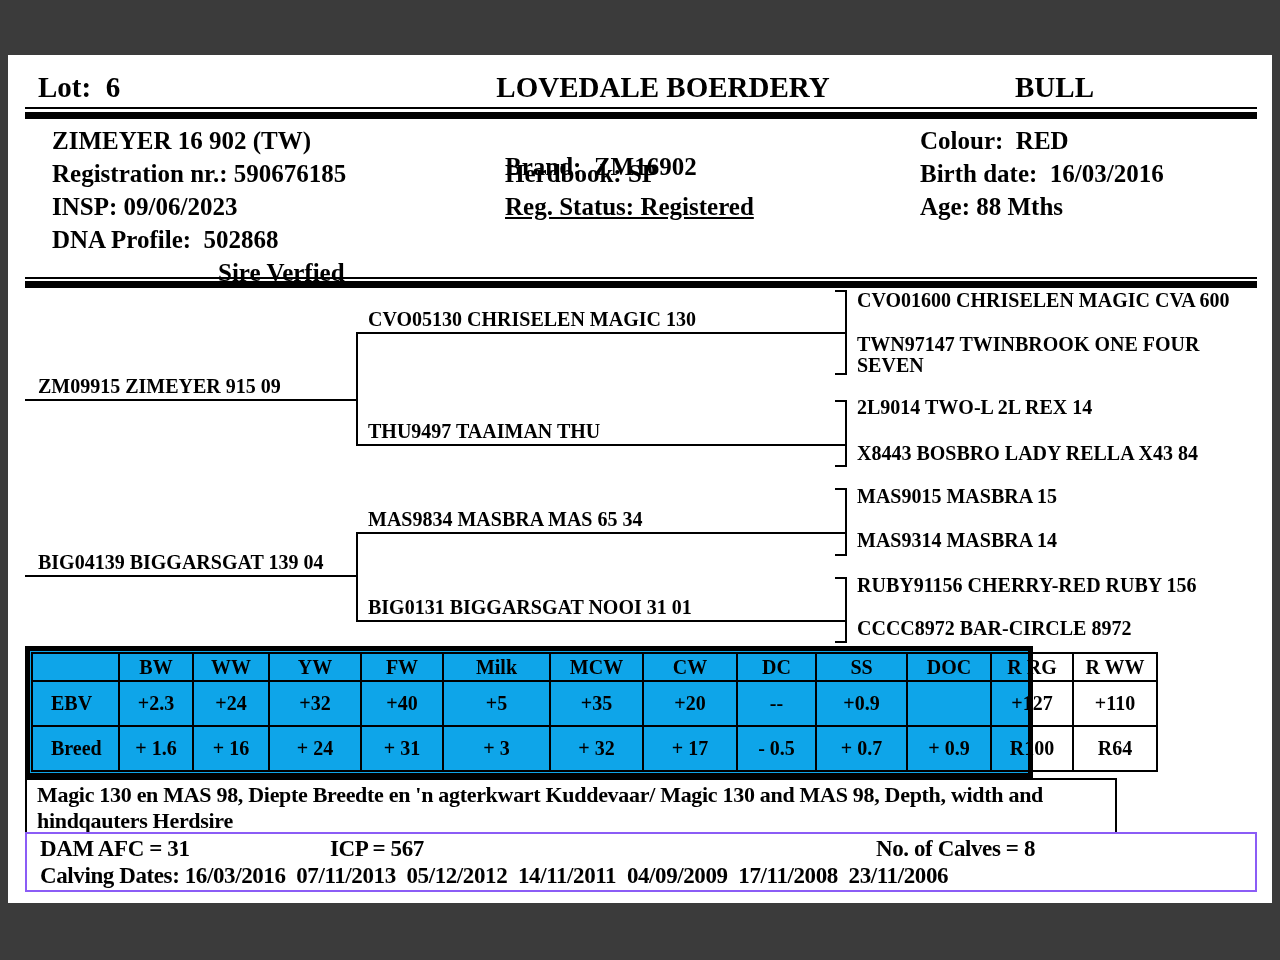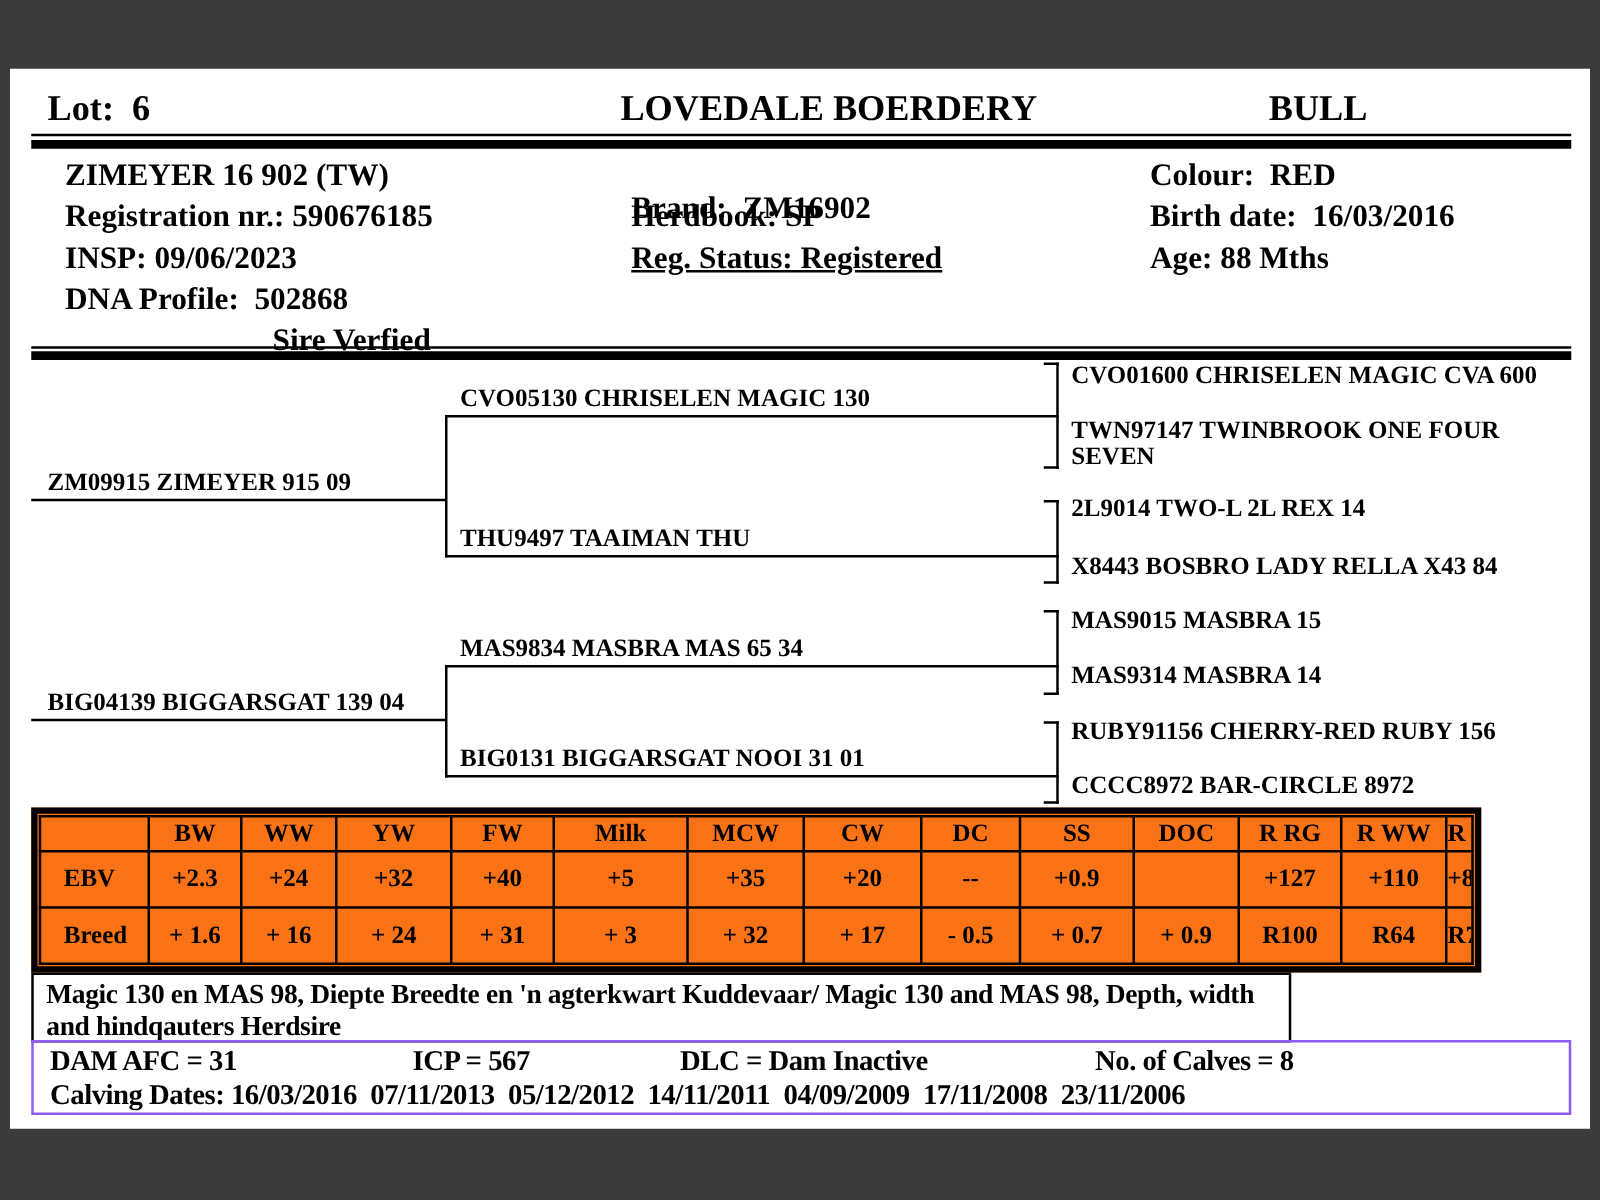--- a/index.html
+++ b/index.html
@@ -22,42 +22,42 @@
   .hline { position: absolute; height: 2px; background: #000; }
   .vline { position: absolute; width: 2px; background: #000; }
 
   .hdr-text { font-size: 29px; white-space: pre; }
   .info-text { font-size: 25px; white-space: pre; }
   .ped-text { font-size: 20px; line-height: 21px; }
 
   .tbl-wrap {
     position: absolute;
     left: 17px; top: 591px;
-    width: 1160px; height: 132px;
+    width: 1008px; height: 132px;
     border: 5px solid #000;
     padding: 1px;
-    background: #f97316;
+    background: #0ea5e9;
   }
   table { border-collapse: collapse; width: 100%; height: 100%; table-layout: fixed; }
   td {
     border: 2px solid #000;
     font-size: 20px;
     font-weight: bold;
     text-align: center;
     vertical-align: middle;
     white-space: pre;
     overflow: hidden;
   }
   td.rowlabel { text-align: left; padding-left: 18px; }
   tr.hdr td { height: 28px; }
 
   .note-box {
     position: absolute;
     left: 17px; top: 723px;
-    width: 1008px; height: 56px;
+    width: 1092px; height: 56px;
     border: 2px solid #000;
     padding: 2px 10px;
     font-size: 22px;
     letter-spacing: -0.3px;
     line-height: 26px;
   }
   .foot-box {
     position: absolute;
     left: 17px; top: 777px;
     width: 1232px; height: 60px;
@@ -212,18 +212,17 @@
       </table>
   </div>
 
   <div class="note-box">
     <span>Magic 130 en MAS 98, Diepte Breedte en 'n agterkwart Kuddevaar/ Magic 130 and MAS 98, Depth, width and hindqauters Herdsire</span>
   </div>
 
   <div class="foot-box">
     <span style="left:13px;  top:2px;">DAM AFC = 31</span>
     <span style="left:303px; top:2px;">ICP = 567</span>
-    <span style="left:517px; top:2px;">DLC = Dam Inactive</span>
     <span style="left:849px; top:2px;">No. of Calves = 8</span>
     <span style="left:13px;  top:29px;">Calving Dates: 16/03/2016  07/11/2013  05/12/2012  14/11/2011  04/09/2009  17/11/2008  23/11/2006</span>
   </div>
 
 </div>
 
 </body></html>

